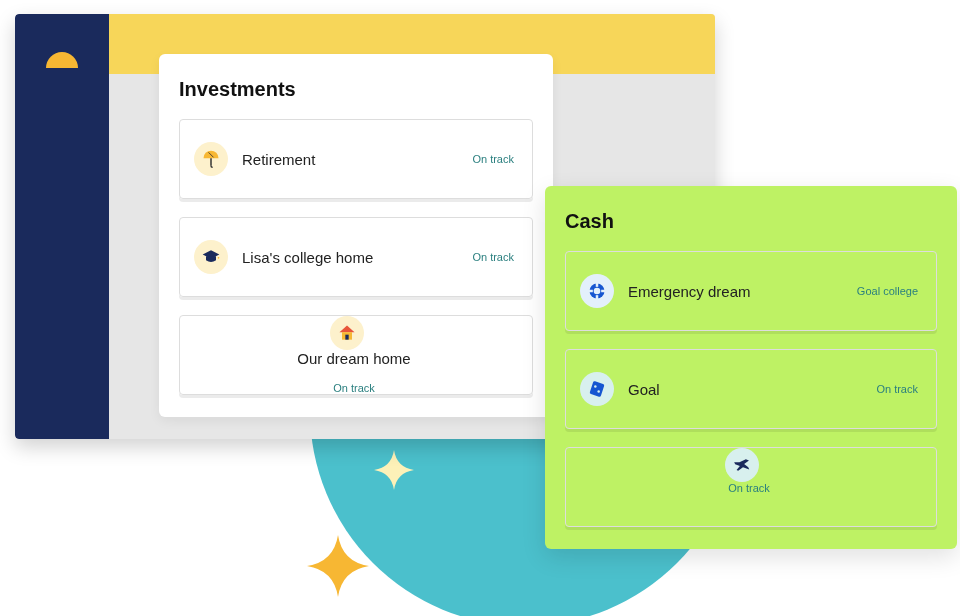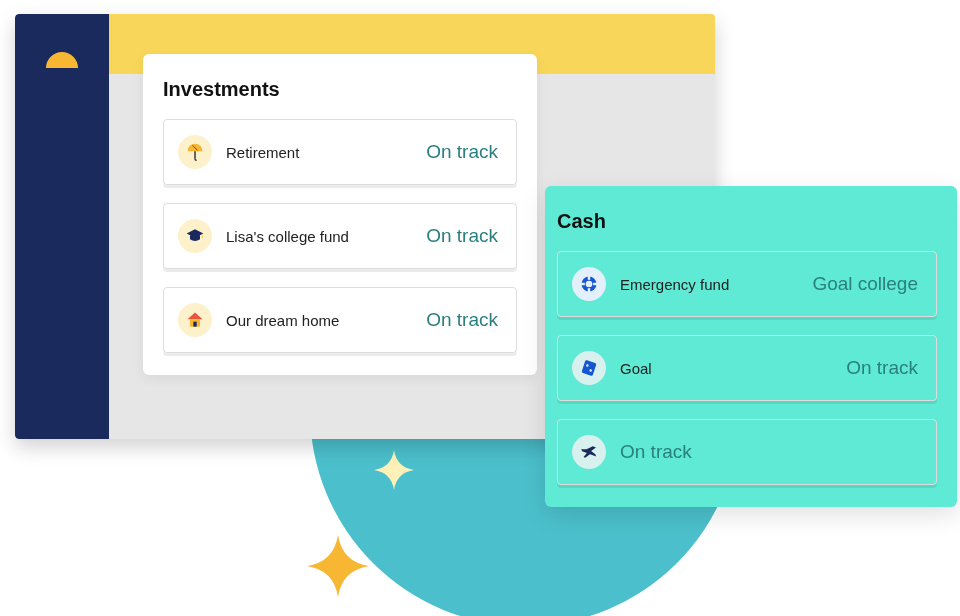--- a/index.html
+++ b/index.html
@@ -14,34 +14,34 @@
     .sparkle-1 { left: 307px; top: 535px; }
     .sparkle-2 { left: 374px; top: 450px; }
     
     
     .window { position: absolute; left: 15px; top: 14px; width: 700px; height: 425px; background: #e6e6e6; box-shadow: 0 8px 20px rgba(0,0,0,0.18); border-radius: 4px; overflow: hidden; z-index: 1; }
     .sidebar { width: 94px; height: 425px; background: #1a2a5c; position: absolute; left: 0; top: 0; border-top-left-radius: 4px; border-bottom-left-radius: 4px; }
     .topbar { position: absolute; left: 94px; top: 0; right: 0; height: 60px; background: #f7d659; }
     .logo { position: absolute; left: 27px; top: 26px; width: 40px; height: 40px; }
     
     
-    .investments-card { position: absolute; left: 128px; top: 40px; width: 394px; background: #fff; border-radius: 6px; padding: 24px 20px 22px 20px; box-shadow: 0 4px 12px rgba(0,0,0,0.06); z-index: 2; }
+    .investments-card { position: absolute; left: 144px; top: 40px; width: 394px; background: #fff; border-radius: 6px; padding: 24px 20px 22px 20px; box-shadow: 0 4px 12px rgba(0,0,0,0.06); z-index: 2; }
     .card-title { font-size: 20px; font-weight: 700; color: #111; margin-bottom: 18px; }
     
-    .goal-item { display: flex; align-items: center; height: 66px; border: 1px solid #ddd; border-radius: 4px; padding: 0 18px 0 14px; margin-bottom: 18px; box-shadow: 0 3px 0 rgba(0,0,0,0.08); }
-    .goal-item:last-child { margin-bottom: 0; }
+    .goal-item { display: flex; align-items: center; height: 80px; border: 1px solid #ddd; border-radius: 4px; padding: 0 18px 0 14px; margin-bottom: 18px; box-shadow: 0 3px 0 rgba(0,0,0,0.08); }
+    .goal-item:last-child { margin-bottom: 0; flex-direction: column; }
     .goal-icon { width: 34px; height: 34px; border-radius: 50%; display: flex; align-items: center; justify-content: center; flex-shrink: 0; margin-right: 14px; }
     .goal-icon-yellow { background: #fdf1cc; }
     .goal-icon-blue { background: #e3f0fb; }
     .goal-icon-teal { background: #d8f0ee; }
     .goal-name { font-size: 15px; color: #222; flex: 1; }
-    .goal-status { font-size: 19px; color: #2a7f7f; }
+    .goal-status { font-size: 11px; color: #2a7f7f; }
     
     
-    .cash-card { position: absolute; left: 545px; top: 186px; width: 412px; background: #5eead4; border-radius: 6px; padding: 24px 20px 22px 12px; box-shadow: 0 8px 24px rgba(0,0,0,0.12); z-index: 3; }
+    .cash-card { position: absolute; left: 545px; top: 186px; width: 412px; background: #bef264; border-radius: 6px; padding: 24px 20px 22px 20px; box-shadow: 0 8px 24px rgba(0,0,0,0.12); z-index: 3; }
   </style>
 </head>
 <body>
 
 <div class="circle"></div>
 
 <div class="sparkle sparkle-1">
   <svg width="62" height="62" viewBox="0 0 60 60">
       <path d="M30 0 Q34 26 60 30 Q34 34 30 60 Q26 34 0 30 Q26 26 30 0 Z" fill="#f7b733"></path>
     </svg>
@@ -79,21 +79,21 @@
     </div>
 
     <div class="goal-item">
       <span class="goal-icon goal-icon-yellow">
         <svg width="20" height="20" viewBox="0 0 24 24">
             <path d="M2 9 L12 4 L22 9 L12 14 Z" fill="#1a2a5c"></path>
             <path d="M6 11 L6 16 Q12 20 18 16 L18 11" fill="#1a2a5c"></path>
             <circle cx="21" cy="13" r="1" fill="#f7b733"></circle>
           </svg>
       </span>
-      <span class="goal-name">Lisa's college fund</span>
+      <span class="goal-name">Lisa's college home</span>
       <span class="goal-status">On track</span>
     </div>
 
     <div class="goal-item">
       <span class="goal-icon goal-icon-yellow">
         <svg width="20" height="20" viewBox="0 0 24 24">
             <path d="M3 11 L12 3 L21 11 Z" fill="#e8553a"></path>
             <rect x="6" y="11" width="12" height="9" fill="#f7b733"></rect>
             <rect x="10" y="14" width="4" height="6" fill="#1a2a5c"></rect>
           </svg>
@@ -111,21 +111,21 @@
     <span class="goal-icon goal-icon-blue">
       <svg width="20" height="20" viewBox="0 0 24 24">
           <circle cx="12" cy="12" r="9" fill="#1656d1"></circle>
           <circle cx="12" cy="12" r="4" fill="#e3f0fb"></circle>
           <rect x="10.5" y="2" width="3" height="5" fill="#e3f0fb"></rect>
           <rect x="10.5" y="17" width="3" height="5" fill="#e3f0fb"></rect>
           <rect x="2" y="10.5" width="5" height="3" fill="#e3f0fb"></rect>
           <rect x="17" y="10.5" width="5" height="3" fill="#e3f0fb"></rect>
         </svg>
     </span>
-    <span class="goal-name">Emergency fund</span>
+    <span class="goal-name">Emergency dream</span>
     <span class="goal-status">Goal college</span>
   </div>
 
   <div class="goal-item">
     <span class="goal-icon goal-icon-teal">
       <svg width="20" height="20" viewBox="0 0 24 24">
           <rect x="5" y="4" width="14" height="16" rx="2" fill="#1656d1" transform="rotate(18 12 12)"></rect>
           <circle cx="10" cy="9" r="1.5" fill="#d8f0ee"></circle>
           <circle cx="14" cy="15" r="1.5" fill="#d8f0ee"></circle>
         </svg>

